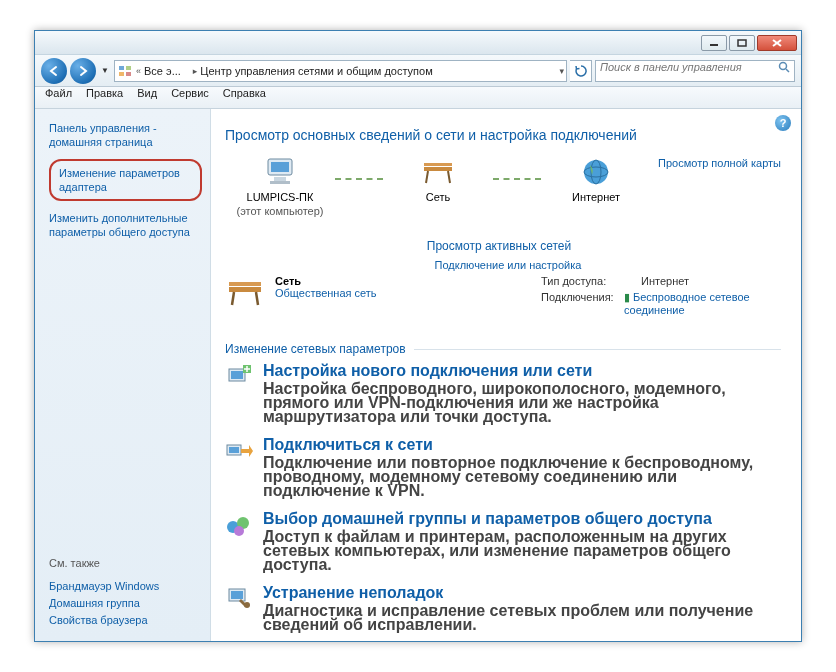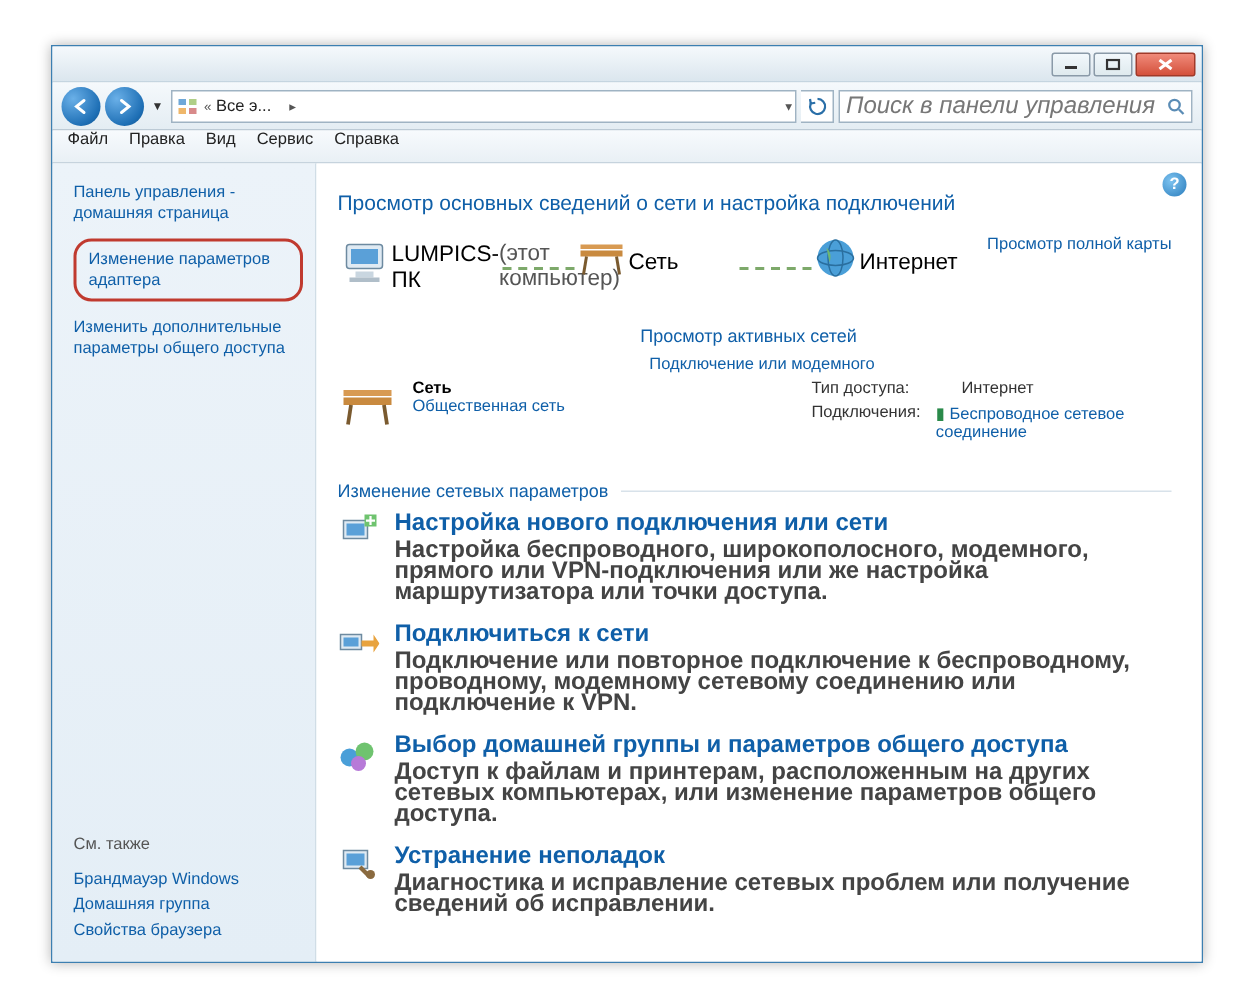--- a/index.html
+++ b/index.html
@@ -27,41 +27,41 @@
   border-bottom:1px solid #bccad5;
 }
 .navbtn { width:26px; height:26px; border-radius:50%; background: radial-gradient(circle at 30% 30%, #6ab0e8, #1e6fb5 70%, #0f4e87); display:flex; align-items:center; justify-content:center; }
 .navbtn svg{stroke:#fff;}
 .nav-drop { width:12px; display:flex; align-items:center; justify-content:center; font-size:8px; color:#333;}
 .addressbar { flex:1; height:22px; border:1px solid #9fb3c3; background:#fff; display:flex; align-items:center; padding:0 2px; gap:3px; font-size:11px; color:#222;}
 .adr-icon{width:16px;height:16px;display:flex;align-items:center;justify-content:center;}
 .adr-seg{display:flex;align-items:center;gap:12px;}
 .adr-chev{color:#555;font-size:9px;}
 .refresh-btn{width:22px;height:22px;border:1px solid #9fb3c3;border-left:none;background:#fff;display:flex;align-items:center;justify-content:center;}
-.searchbox{width:236px;height:22px;border:1px solid #9fb3c3;background:#fff;display:flex;align-items:center;padding:0 4px;color:#777;font-size:16px;font-style:italic;}
+.searchbox{width:200px;height:22px;border:1px solid #9fb3c3;background:#fff;display:flex;padding:0 4px;color:#777;font-size:11px;font-style:italic;}
 .searchbox .mag{margin-left:auto;font-style:normal;}
 
 .menurow{height:22px;background:linear-gradient(#f7fafd,#e9f0f5);border-bottom:1px solid #c6d3dd;display:flex;align-items:flex-start;gap:14px;padding:0 10px;font-size:11px;color:#222;}
 .menurow span{cursor:default;}
 
 .body{display:flex;height:calc(100% - 24px - 32px - 22px);}
 
 .sidebar{width:176px;background:linear-gradient(#ecf3f9,#e4eef6);border-right:1px solid #d0dde6;padding:12px 8px 10px 14px;display:flex;flex-direction:column;font-size:11px;}
 .sidelink{color:#0f5fa8;margin-bottom:10px;line-height:14px;cursor:pointer;}
 .side-highlight{border:2px solid #c03a2f;border-radius:12px;padding:5px 8px;}
 .side-sep{flex:1;}
 .side-see{color:#555;margin-bottom:6px;}
 .side-bottom a{display:block;color:#0f5fa8;margin:5px 0;}
 
 .content{flex:1;background:#fff;padding:10px 20px 10px 14px;overflow:hidden;position:relative;}
 .helpicon{position:absolute;top:6px;right:10px;width:16px;height:16px;border-radius:50%;background:radial-gradient(circle at 35% 35%, #7dc3f0, #2a7cbc);color:#fff;font-size:11px;font-weight:bold;display:flex;align-items:center;justify-content:center;}
 
 h1.main-title{color:#0f5fa8;font-size:14px;font-weight:400;margin:8px 0 14px;}
 .mapband{display:flex;align-items:flex-start;gap:0;margin-bottom:4px;}
-.mapcol{display:flex;flex-direction:row;align-items:center;width:110px;font-size:15px;}
+.mapcol{display:flex;flex-direction:column;align-items:center;width:110px;font-size:11px;}
 .mapsep{flex:0 0 48px;height:32px;display:flex;align-items:center;justify-content:center;}
 .dashline{width:100%;border-top:2px dashed #7da96a;margin-top:12px;}
 .maplinks{margin-left:auto;font-size:11px;}
 .maplinks a{color:#0f5fa8;}
 .mapcol .sub{color:#555;margin-top:2px;}
 .mapcol .lbl{margin-top:4px;}
 
 .section-head{color:#0f5fa8;font-size:12px;margin:14px 0 6px;display:flex;align-items:center;}
 .section-head::after{content:"";flex:1;border-top:1px solid #d8e2ea;margin-left:8px;}
 
@@ -125,20 +125,23 @@
             <rect x="8" y="2" width="5" height="4" fill="#b0cf87"></rect>
             <rect x="1" y="8" width="5" height="4" fill="#efb76a"></rect>
             <rect x="8" y="8" width="5" height="4" fill="#d88a8a"></rect>
           </svg>
         </span>
       <span class="adr-chev">«</span>
       <span class="adr-seg">
           <span>Все э...</span> 
           <span class="adr-chev">▸</span>
         </span>
+      <span class="adr-seg">
+          <span>Центр управления сетями и общим доступом</span>
+        </span>
       <span style="margin-left:auto" class="adr-chev">▾</span>
     </div>
     <div class="refresh-btn">
         <svg width="12" height="12">
           <path d="M6 1 A5 5 0 1 1 1.5 4" fill="none" stroke="#2a6fa8" stroke-width="1.5"></path>
           <path d="M1 1 L1.5 4 L4.5 3.5" fill="none" stroke="#2a6fa8" stroke-width="1.5"></path>
         </svg>
       </div>
     <div class="searchbox">
       <span>Поиск в панели управления</span>
@@ -216,21 +219,21 @@
                 <path d="M10 8 Q14 12 12 18" fill="#6fb76f" stroke="none"></path>
               </svg>
             </span>
           <span class="lbl">Интернет</span>
         </div>
         <div class="maplinks"><a>Просмотр полной карты</a></div>
       </div>
 
       <div style="display:flex;align-items:center;margin-top:8px;flex-direction:column;">
         <div class="section-head" style="flex:1">Просмотр активных сетей</div>
-        <a class="an-head-link" style="margin-left:10px">Подключение или модемного</a>
+        <a class="an-head-link" style="margin-left:10px">Подключение или настройка</a>
       </div>
 
       <div class="active-net">
         <div class="an-left">
           <span>
               <svg width="40" height="34">
                 <rect x="4" y="12" width="32" height="5" fill="#c98a3f"></rect>
                 <rect x="4" y="7" width="32" height="4" fill="#d89a52"></rect>
                 <line x1="9" y1="17" x2="7" y2="30" stroke="#7a5a2f" stroke-width="2.5"></line>
                 <line x1="31" y1="17" x2="33" y2="30" stroke="#7a5a2f" stroke-width="2.5"></line>

